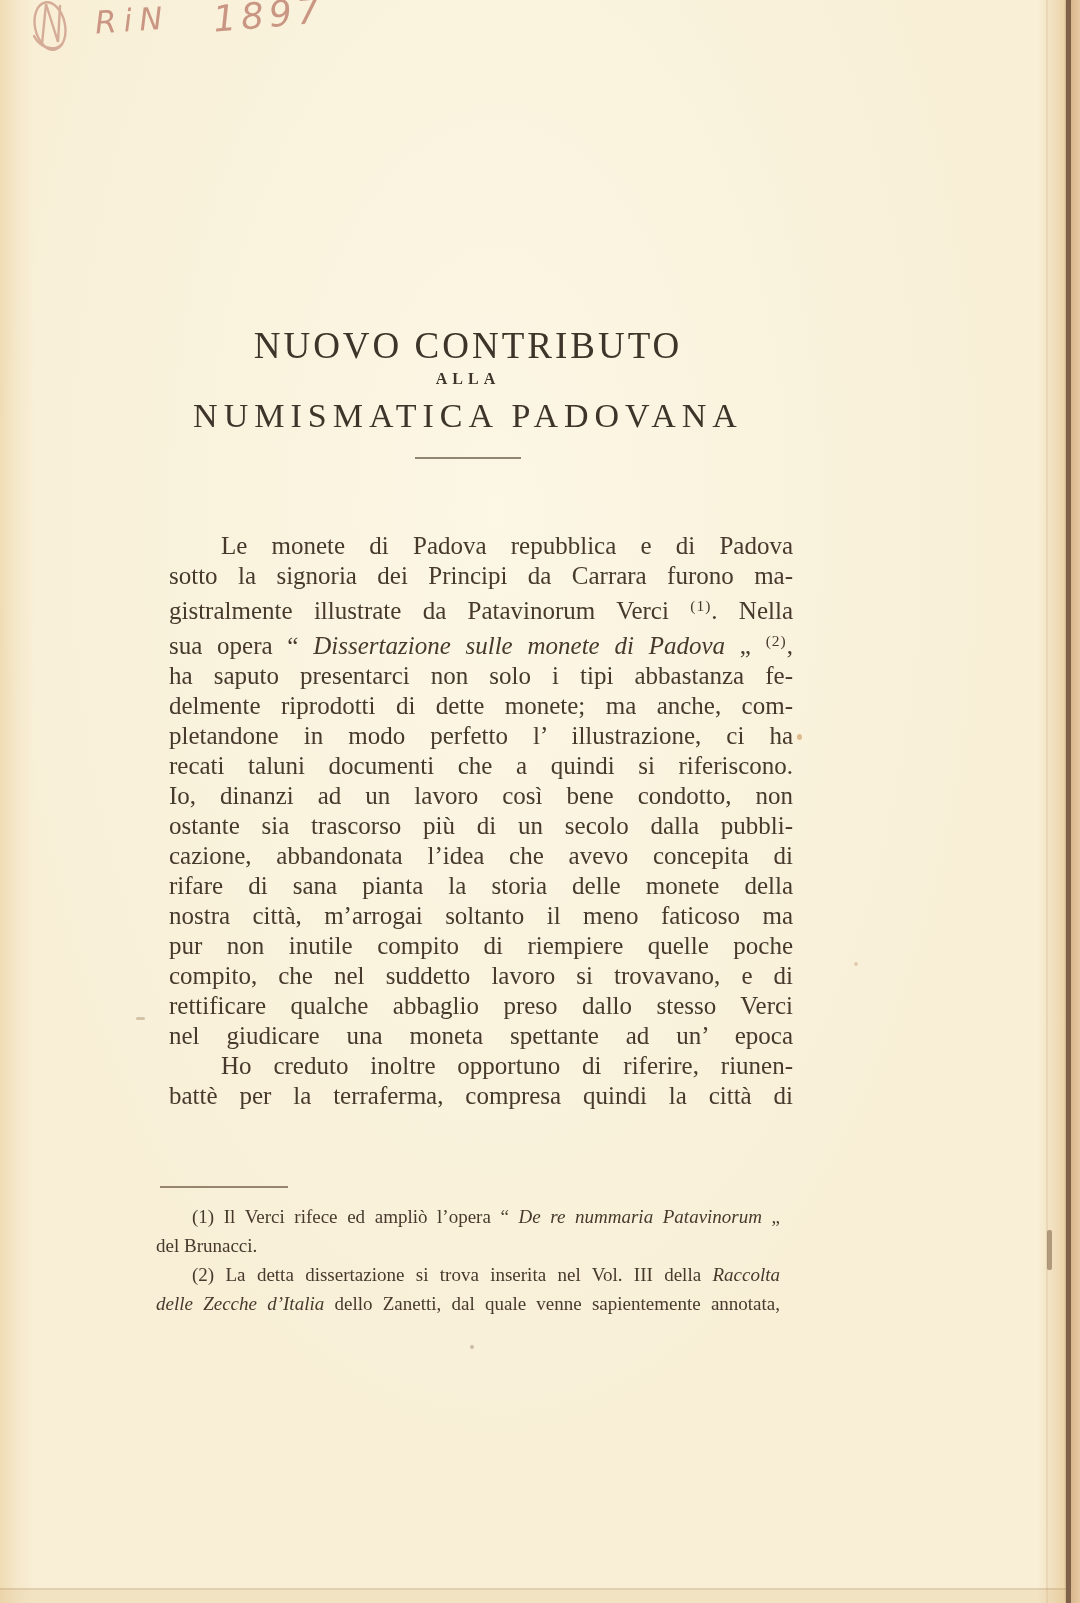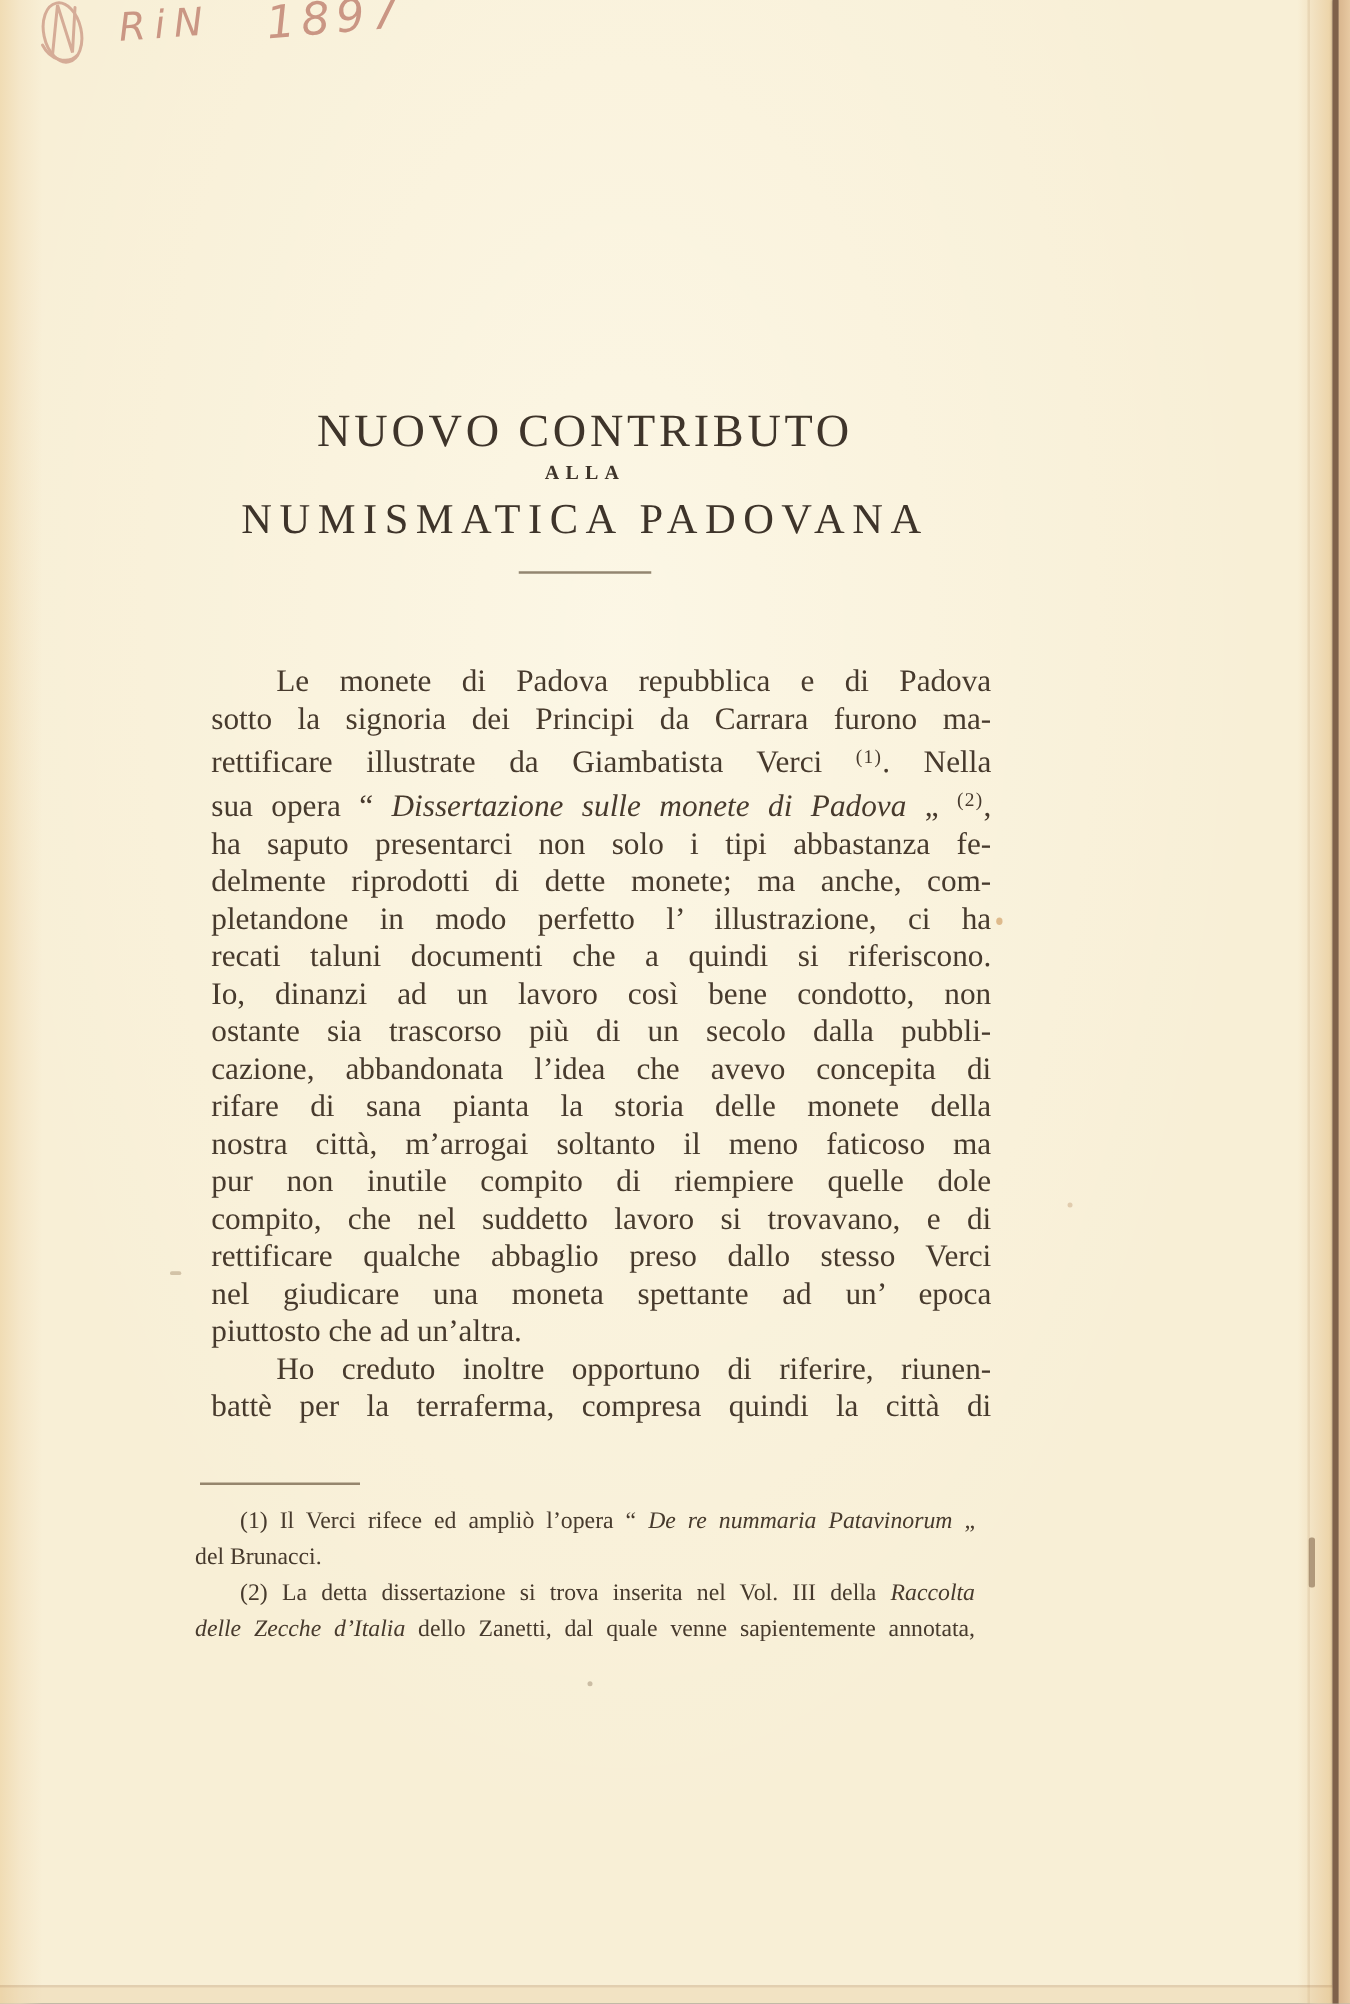--- a/index.html
+++ b/index.html
@@ -97,36 +97,35 @@
     <div class="title-main">NUOVO CONTRIBUTO</div>
     <div class="title-alla">ALLA</div>
     <div class="title-sub">NUMISMATICA PADOVANA</div>
     <div class="title-rule"></div>
   </div>
 
   <div class="body-text">
     <div>
         <div class="line indent"><span>Le monete di Padova repubblica e di Padova</span></div>
         <div class="line"><span>sotto la signoria dei Principi da Carrara furono ma-</span></div>
-        <div class="line"><span>rettificare illustrate da Giambatista Verci </span><span class="sup">(1)</span><span>. Nella</span></div>
+        <div class="line"><span>gistralmente illustrate da Patavinorum Verci </span><span class="sup">(1)</span><span>. Nella</span></div>
         <div class="line"><span>sua opera “ </span><span class="it">Dissertazione sulle monete di Padova</span><span> „ </span><span class="sup">(2)</span><span>,</span></div>
         <div class="line"><span>ha saputo presentarci non solo i tipi abbastanza fe-</span></div>
         <div class="line"><span>delmente riprodotti di dette monete; ma anche, com-</span></div>
         <div class="line"><span>pletandone in modo perfetto l’ illustrazione, ci ha</span></div>
         <div class="line"><span>recati taluni documenti che a quindi si riferiscono.</span></div>
         <div class="line"><span>Io, dinanzi ad un lavoro così bene condotto, non</span></div>
         <div class="line"><span>ostante sia trascorso più di un secolo dalla pubbli-</span></div>
         <div class="line"><span>cazione, abbandonata l’idea che avevo concepita di</span></div>
         <div class="line"><span>rifare di sana pianta la storia delle monete della</span></div>
         <div class="line"><span>nostra città, m’arrogai soltanto il meno faticoso ma</span></div>
-        <div class="line"><span>pur non inutile compito di riempiere quelle dole</span></div>
+        <div class="line"><span>pur non inutile compito di riempiere quelle poche</span></div>
         <div class="line"><span>compito, che nel suddetto lavoro si trovavano, e di</span></div>
         <div class="line"><span>rettificare qualche abbaglio preso dallo stesso Verci</span></div>
         <div class="line"><span>nel giudicare una moneta spettante ad un’ epoca</span></div>
-        <div class="line last"><span>piuttosto che ad un’altra.</span></div>
       </div>
     <div>
         <div class="line indent"><span>Ho creduto inoltre opportuno di riferire, riunen-</span></div>
         <div class="line"><span>battè per la terraferma, compresa quindi la città di</span></div>
       </div>
   </div>
 
   <div class="fn-rule"></div>
   <div class="footnotes">
       <div class="line indent"><span>(1) Il Verci rifece ed ampliò l’opera “ </span><span class="it">De re nummaria Patavinorum</span><span> „</span></div>

